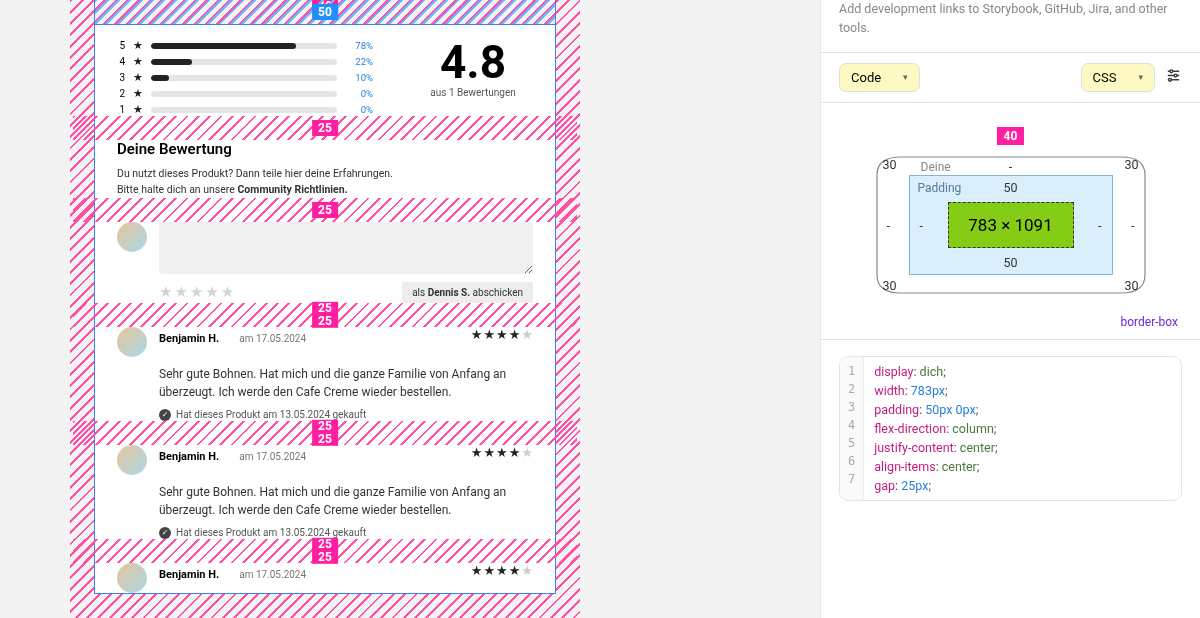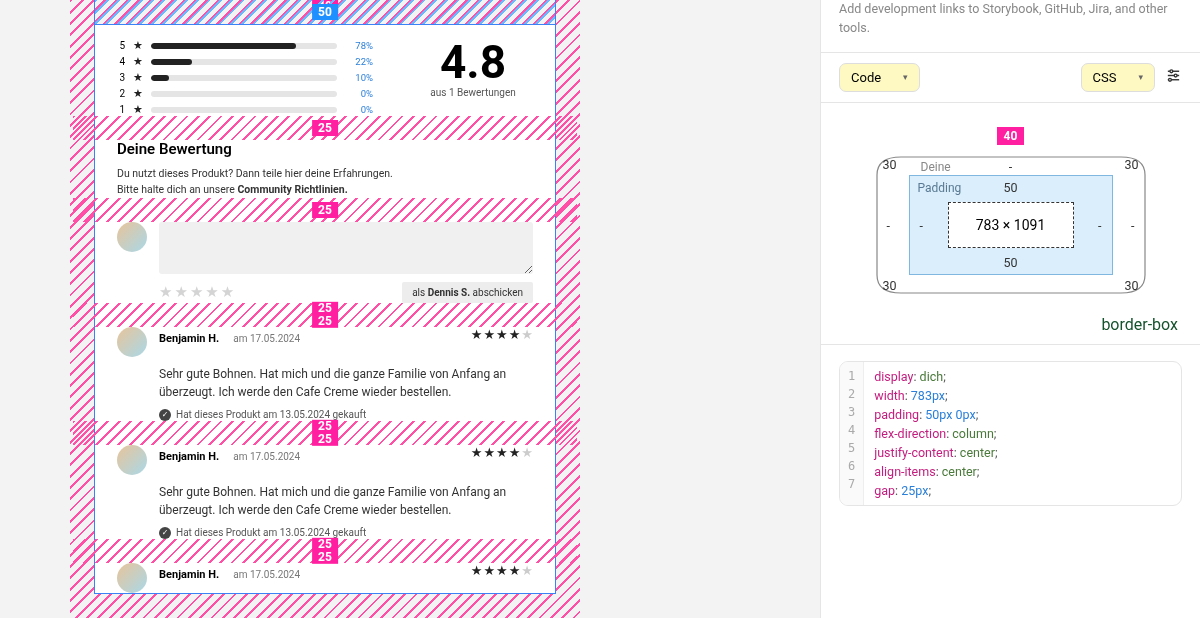--- a/index.html
+++ b/index.html
@@ -30,21 +30,21 @@
 .avatar{width:30px;height:30px;border-radius:50%;background:linear-gradient(135deg,#e8c49a,#a9d8e8);flex-shrink:0;overflow:hidden}
 .textarea{flex:1;height:52px;background:#f0f0f0;border:none;border-radius:3px}
 .write-foot{display:flex;align-items:center;justify-content:space-between;margin-top:8px;padding-left:42px}
 .empty-stars{display:flex;gap:2px}
 .empty-stars span{color:#d4d4d4;font-size:15px}
 .submit-btn{background:#ededed;border:none;font-size:10px;padding:5px 10px;border-radius:2px;color:#333}
 .submit-btn b{font-weight:700}
 .review{padding:0 22px}
 .rev-head{display:flex;align-items:flex-start;gap:12px}
 .rev-info{flex:1}
-.rev-name{font-size:11px;font-weight:700;display:inline-block;margin-right:14px}
+.rev-name{font-size:11px;font-weight:700;display:inline-block;margin-right:20px}
 .rev-date{font-size:10px;color:#777}
 .rev-stars{display:flex;gap:1px}
 .rev-stars span{font-size:13px;color:#222}
 .rev-stars span.off{color:#ccc}
 .rev-body{font-size:12px;color:#333;line-height:1.5;margin:8px 0 8px 42px}
 .rev-verify{display:flex;align-items:center;gap:5px;margin-left:42px;font-size:10px;color:#555}
 .check-badge{width:12px;height:12px;border-radius:50%;background:#444;color:#fff;display:flex;align-items:center;justify-content:center;font-size:8px}
 
 .sidebar{width:380px;background:#fff;border-left:1px solid #e5e5e5;display:flex;flex-direction:column;overflow:hidden}
 .sb-top{padding:0 18px 14px;font-size:12.5px;color:#888;line-height:1.5}
@@ -52,22 +52,22 @@
 .pill{display:flex;align-items:center;gap:22px;border:1px solid #ddd;border-radius:7px;padding:6px 11px;font-size:13px;background:#fef9c3}
 .pill .chev{font-size:9px;color:#666}
 .slider-ico{font-size:16px;color:#333}
 .box-model{padding:24px 18px 10px;display:flex;flex-direction:column;align-items:center;gap:10px;border-bottom:1px solid #e5e5e5}
 .outer-tag{background:#ff1fa0;color:#fff;font-size:12px;font-weight:700;padding:2px 7px}
 .bm{position:relative;width:280px;height:140px}
 .bm-label{position:absolute;font-size:12px;color:#888}
 .bm-num{position:absolute;font-size:12.5px;color:#333}
 .bm-padding{position:absolute;left:38px;top:20px;right:38px;bottom:20px;background:#dbeefc;border:1px solid #7fb7e0}
 .bm-pad-label{position:absolute;left:8px;top:5px;font-size:12px;color:#5a7a93}
-.bm-inner{position:absolute;left:38px;top:26px;right:38px;bottom:26px;border:1.5px dashed #333;display:flex;align-items:center;justify-content:center;font-size:14px;background:#ffffff}
-.box-sizing-label{align-self:flex-end;font-size:16px;color:#14532d;padding:10px 4px 0}
+.bm-inner{position:absolute;left:38px;top:26px;right:38px;bottom:26px;border:1.5px dashed #333;display:flex;align-items:center;justify-content:center;font-size:17px;background:#84cc16}
+.box-sizing-label{align-self:flex-end;font-size:12px;color:#6d28d9;padding:10px 4px 0}
 .code-panel{margin:16px 18px 0;border:1px solid #e5e5e5;border-radius:9px;overflow:hidden}
 .code-head{display:flex;align-items:center;justify-content:space-between;padding:11px 13px;border-bottom:1px solid #e5e5e5;font-size:13px;color:#333;background:#fafafa}
 .code-body{display:flex}
 .gutter{background:#fafafa;border-right:1px solid #eee;padding:5px 0;text-align:right}
 .gutter div{font-size:12px;color:#aaa;padding:2px 8px;font-family:ui-monospace,Menlo,monospace}
 .code-lines{padding:5px 10px;font-family:ui-monospace,Menlo,monospace;font-size:12.5px}
 .code-lines div{padding:2px 0;white-space:nowrap}
 .tok-prop{color:#c41d7f}.tok-val{color:#4a7a3a}.tok-num{color:#2a7fd9}.tok-punc{color:#555}
 </style>
 </head>

